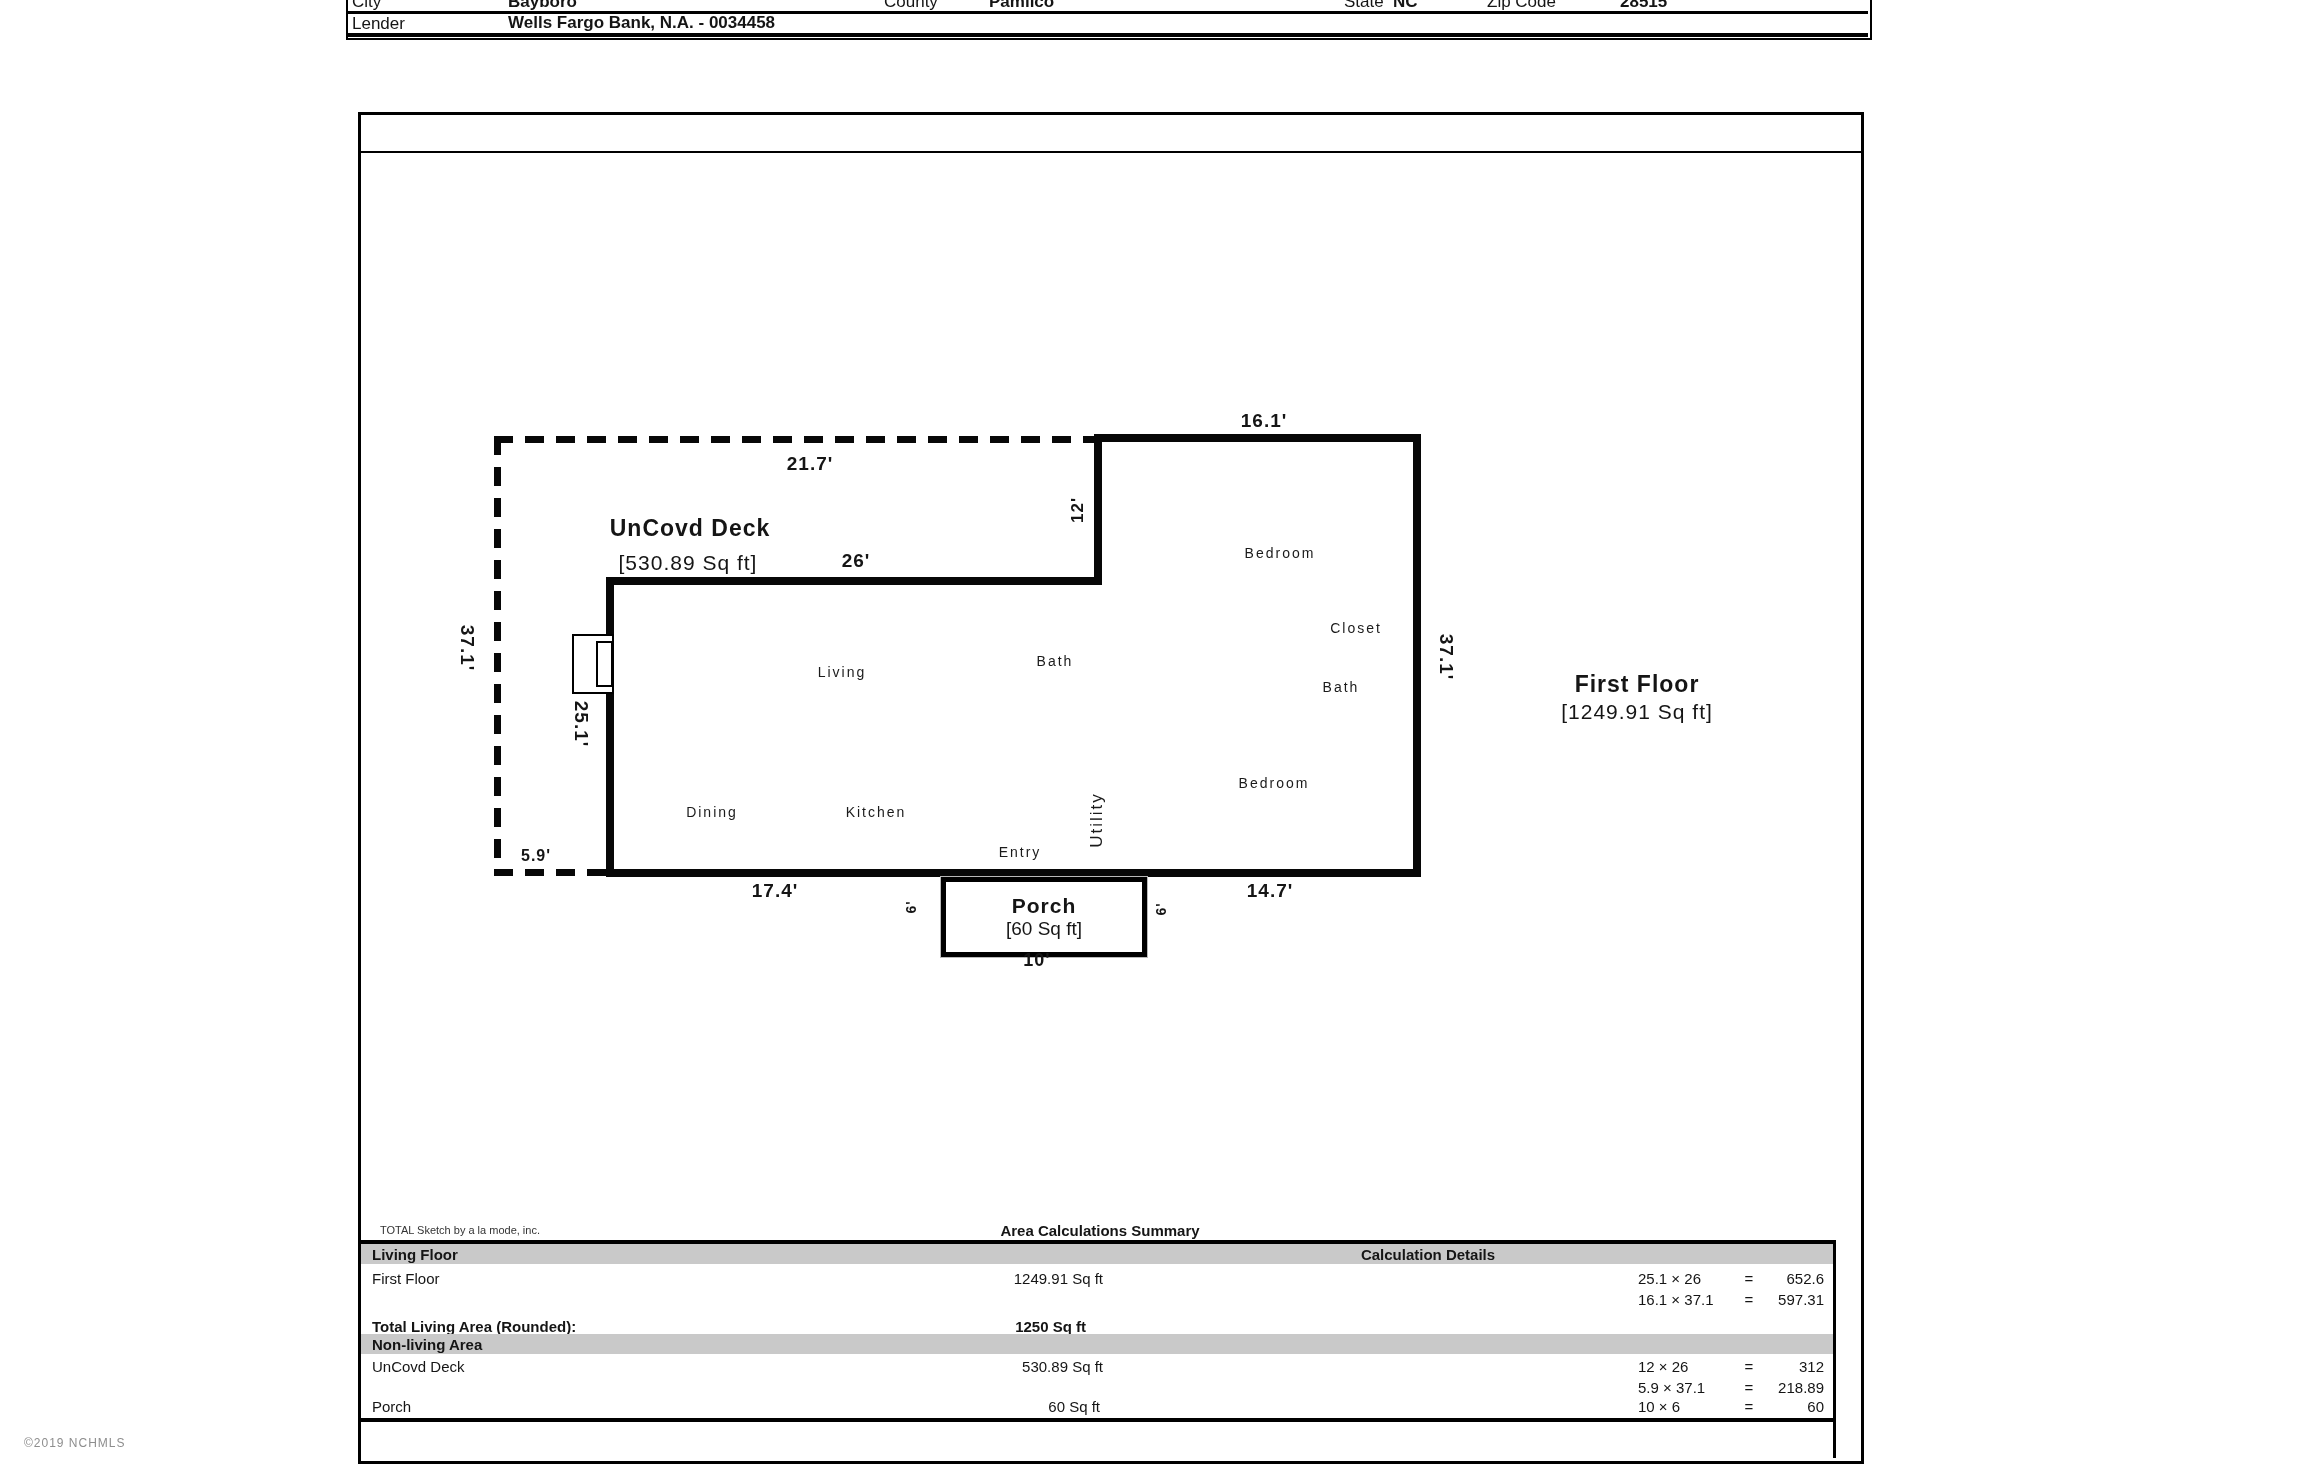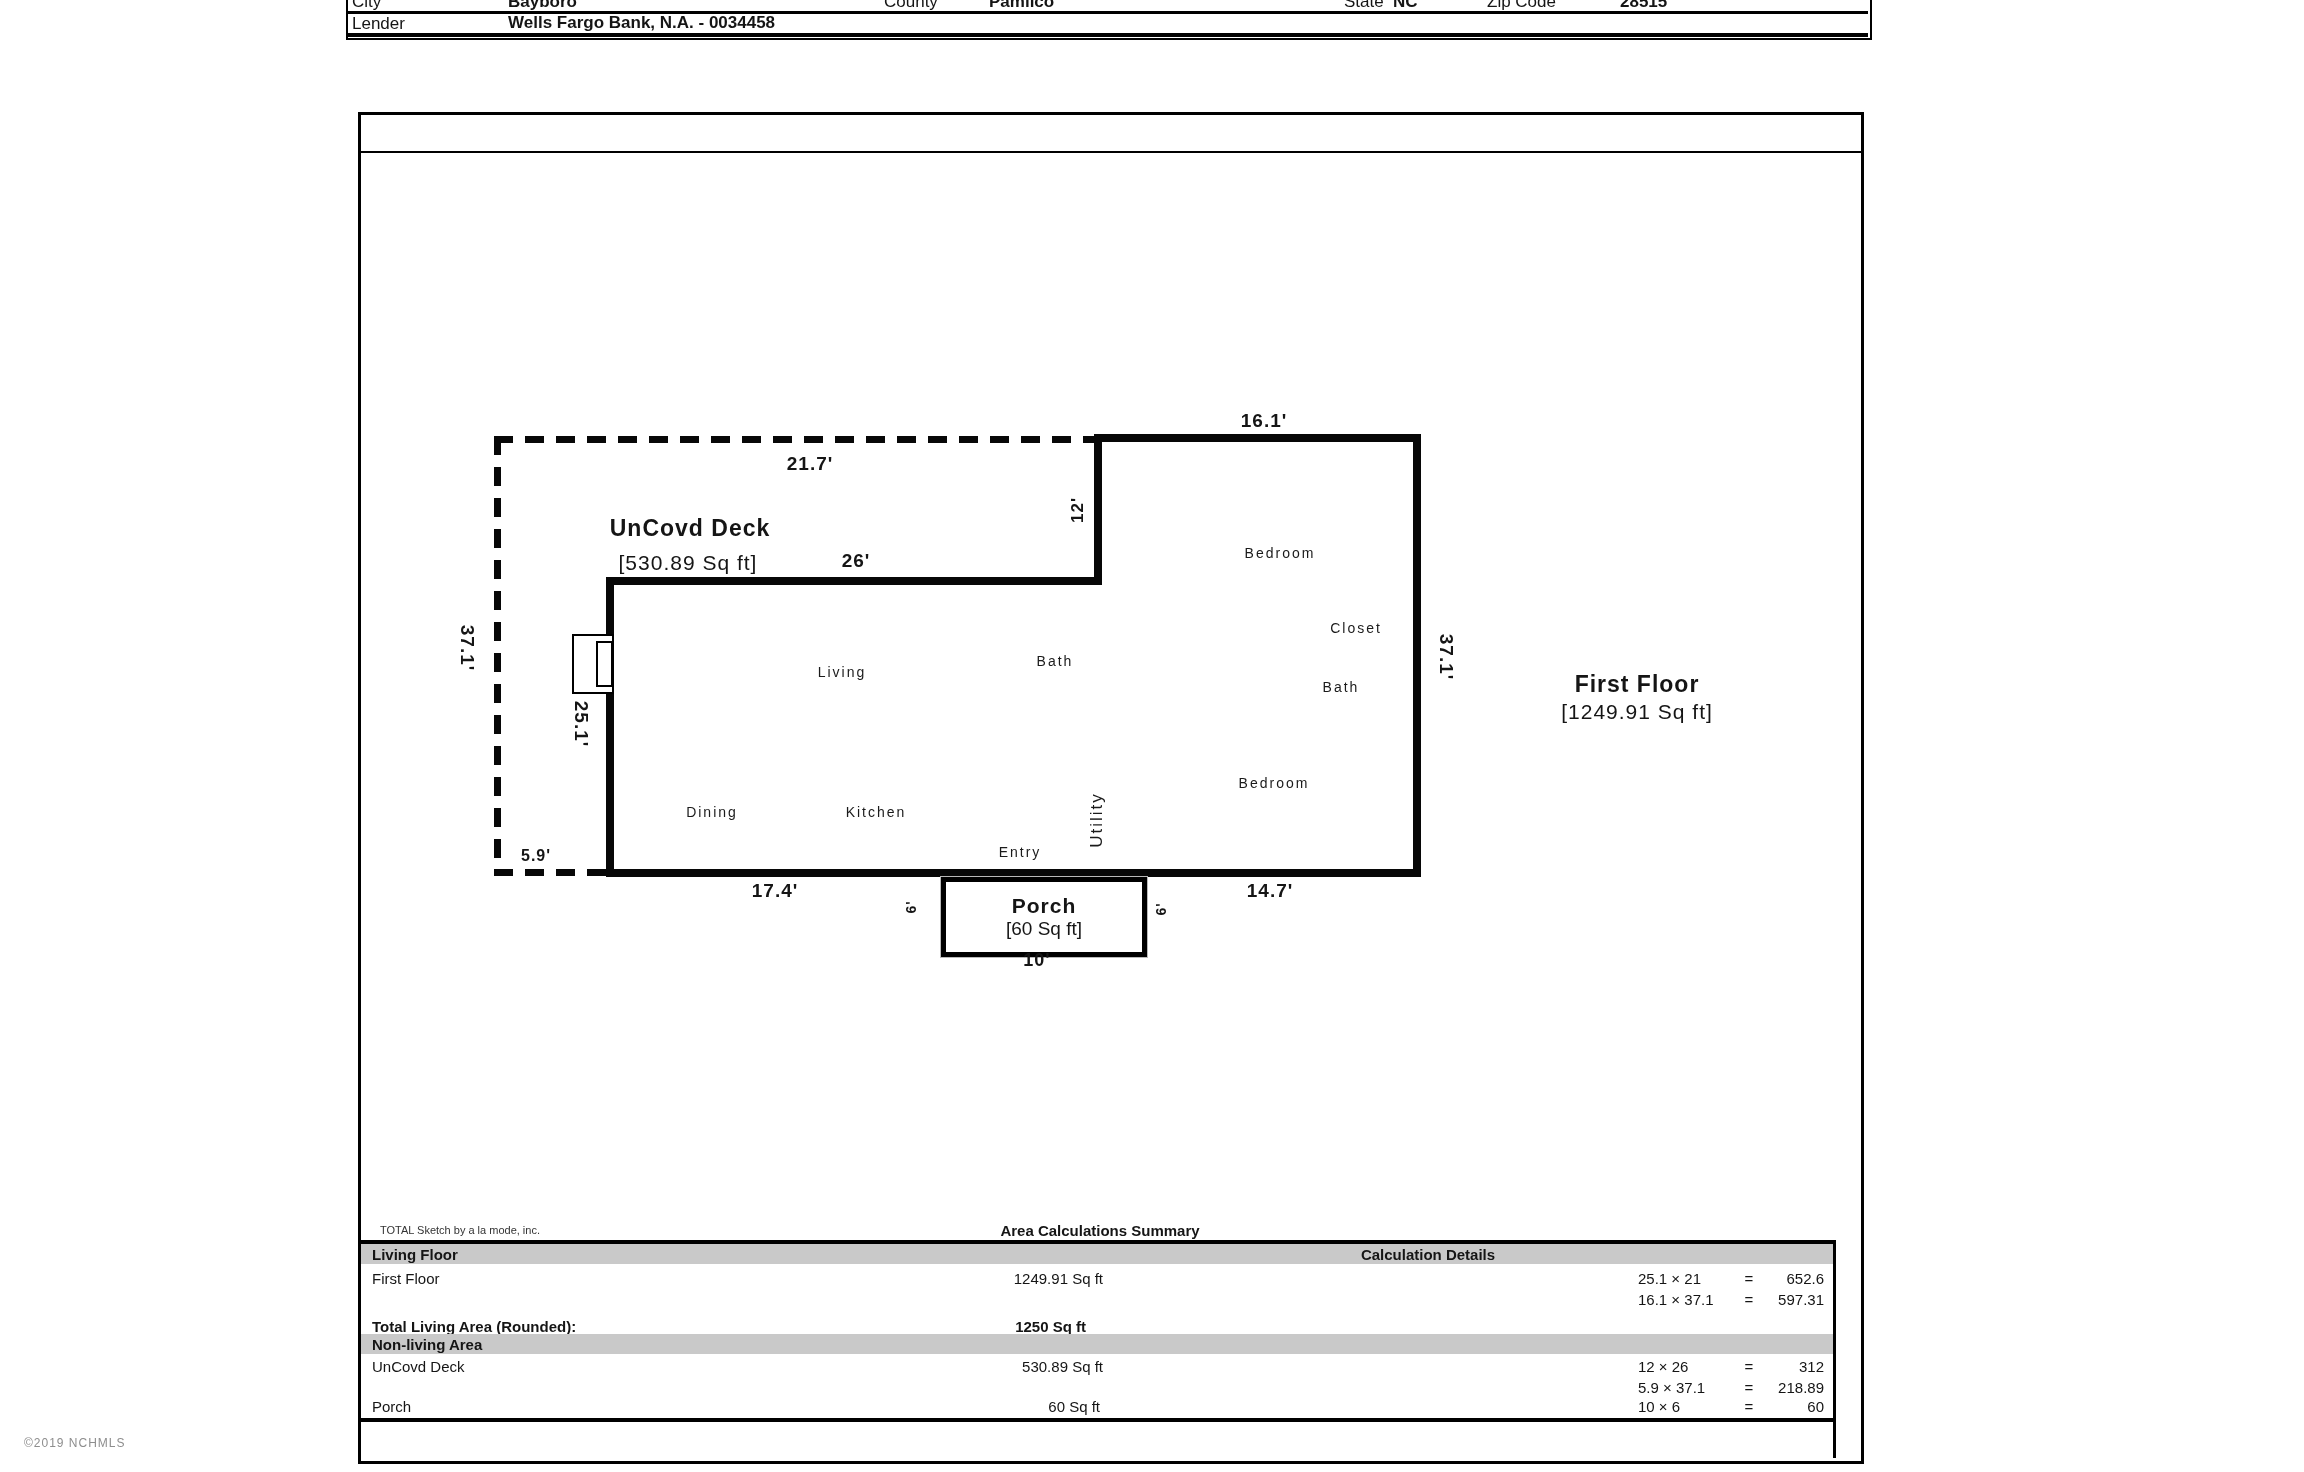--- a/index.html
+++ b/index.html
@@ -162,21 +162,21 @@
   <span class="abs branding">TOTAL Sketch by a la mode, inc.</span>
   <span class="abs sum-title">Area Calculations Summary</span>
   <div class="abs rule rule-top"></div>
   <div class="abs band band1"></div>
   <span class="abs t-txt t-bold la-h">Living Floor</span>
   <span class="abs t-txt t-bold cd-h">Calculation Details</span>
 
   <span class="abs t-txt ff-row">First Floor</span>
   <span class="abs t-txt ff-val">1249.91 Sq ft</span>
   <div class="abs calc c0">
-    <span class="expr">25.1 × 21</span>
+    <span class="expr">25.1 × 26</span>
     <span class="eq">=</span>
     <span class="val">652.6</span>
   </div>
   <div class="abs calc c1">
     <span class="expr">16.1 × 37.1</span>
     <span class="eq">=</span>
     <span class="val">597.31</span>
   </div>
 
   <span class="abs t-txt t-bold tl-row">Total Living Area (Rounded):</span>

